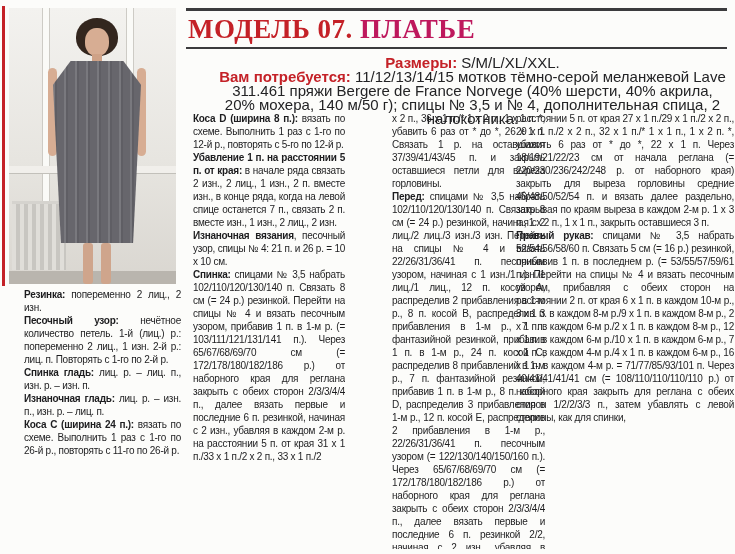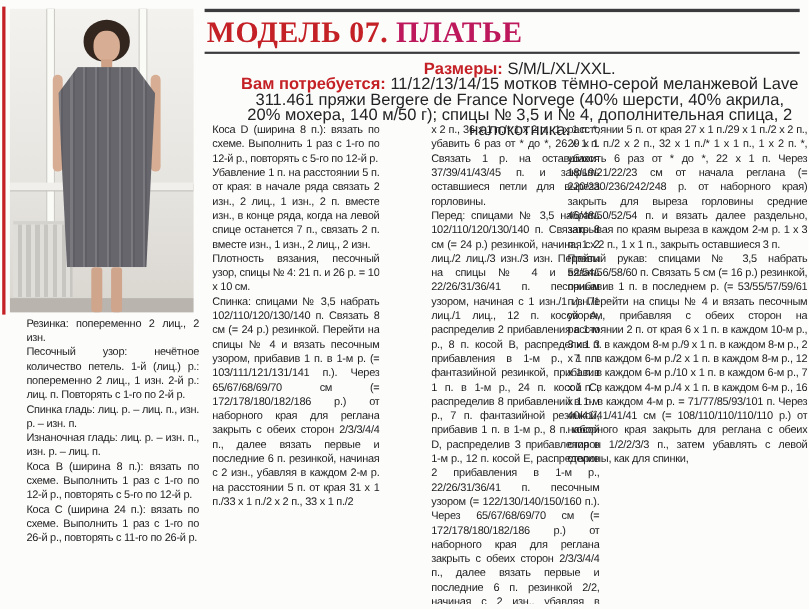--- a/index.html
+++ b/index.html
@@ -38,21 +38,21 @@
          font-size:27px;letter-spacing:.5px;white-space:nowrap;}
   .title .model{color:var(--accent,#c42127);}
   .title .item{color:#be185d;}
   .rule-mid{height:2px;background:#3b3b3d;margin-bottom:7px;}
   .hline{font-size:15px;line-height:14px;color:#232325;text-align:center;padding-left:32px;}
   .lead-red{font-weight:bold;color:var(--accent,#c42127);}
   
   .col{position:absolute;overflow:hidden;text-align:justify;font-size:10px;line-height:13px;
        letter-spacing:-0.25px;color:#1d1d1f;}
   .col p{margin:0;}
-  .seg-b{font-weight:normal;}
+  .seg-b{font-weight:bold;}
   .seg-u{}
   .col-left{left:24px;top:288px;width:157px;height:261px;}
   .col-2{left:193px;top:112px;width:152px;height:437px;}
   .col-3{left:352px;top:112px;width:153px;height:437px;margin-left:40px;}
   .col-4{left:516px;top:112px;width:218px;height:437px;}
 </style>
 </head>
 <body>
 
 <div class="page">
@@ -89,27 +89,26 @@
     <div class="hline">
       <span class="lead-red">Вам потребуется:</span><span> 11/12/13/14/15 мотков тёмно-серой меланжевой Lave 311.461 пряжи Bergere de France Norvege (40% шерсти, 40% акрила, 20% мохера, 140 м/50 г); спицы № 3,5 и № 4, дополнительная спица, 2 налокотника.</span>
     </div>
   </div>
 
   <div class="col col-left">
       <p><span class="seg-b">Резинка:</span><span class="seg-t"> попеременно 2 лиц., 2 изн.</span></p>
       <p><span class="seg-b">Песочный узор:</span><span class="seg-t"> нечётное количество петель. </span><span class="seg-u">1-й (лиц.) р.:</span><span class="seg-t"> попеременно 2 лиц., 1 изн. </span><span class="seg-u">2-й р.:</span><span class="seg-t"> лиц. п. Повторять с 1-го по 2-й р.</span></p>
       <p><span class="seg-b">Спинка гладь:</span><span class="seg-t"> лиц. р. – лиц. п., изн. р. – изн. п.</span></p>
       <p><span class="seg-b">Изнаночная гладь:</span><span class="seg-t"> лиц. р. – изн. п., изн. р. – лиц. п.</span></p>
-      <p><span class="seg-b">Коса В (ширина 8 п.):</span><span class="seg-t"> вязать по схеме. Выполнить 1 раз с 1-го по 12-й р., повторять с 5-го по 12-й р.</span></p>
       <p><span class="seg-b">Коса С (ширина 24 п.):</span><span class="seg-t"> вязать по схеме. Выполнить 1 раз с 1-го по 26-й р., повторять с 11-го по 26-й р.</span></p>
     </div>
   <div class="col col-2">
       <p><span class="seg-b">Коса D (ширина 8 п.):</span><span class="seg-t"> вязать по схеме. Выполнить 1 раз с 1-го по 12-й р., повторять с 5-го по 12-й р.</span></p>
       <p><span class="seg-b">Убавление 1 п. на расстоянии 5 п. от края:</span><span class="seg-t"> в начале ряда связать 2 изн., 2 лиц., 1 изн., 2 п. вместе изн., в конце ряда, когда на левой спице останется 7 п., связать 2 п. вместе изн., 1 изн., 2 лиц., 2 изн.</span></p>
-      <p><span class="seg-b">Плотность вязания</span><span class="seg-t">, песочный узор, спицы № 4: 21 п. и 26 р. = 10 х 10 см.</span></p>
+      <p><span class="seg-b">Изнаночная вязания</span><span class="seg-t">, песочный узор, спицы № 4: 21 п. и 26 р. = 10 х 10 см.</span></p>
       <p><span class="seg-b">Спинка:</span><span class="seg-t"> спицами № 3,5 набрать 102/110/120/130/140 п. Связать 8 см (= 24 р.) резинкой. Перейти на спицы № 4 и вязать песочным узором, прибавив 1 п. в 1-м р. (= 103/111/121/131/141 п.). Через 65/67/68/69/70 см (= 172/178/180/182/186 р.) от наборного края для реглана закрыть с обеих сторон 2/3/3/4/4 п., далее вязать первые и последние 6 п. резинкой, начиная с 2 изн., убавляя в каждом 2-м р. на расстоянии 5 п. от края 31 х 1 п./33 х 1 п./2 х 2 п., 33 х 1 п./2</span></p>
     </div>
   <div class="col col-3">
       <p><span class="seg-t">х 2 п., 36 х 1 п./* 1 х 2 п., 1 х 1 п. *, убавить 6 раз от * до *, 26 х 1 п. Связать 1 р. на оставшихся 37/39/41/43/45 п. и закрыть оставшиеся петли для выреза горловины.</span></p>
       <p><span class="seg-b">Перед:</span><span class="seg-t"> спицами № 3,5 набрать 102/110/120/130/140 п. Связать 8 см (= 24 р.) резинкой, начиная с 2 лиц./2 лиц./3 изн./3 изн. Перейти на спицы № 4 и вязать 22/26/31/36/41 п. песочным узором, начиная с 1 изн./1 изн./1 лиц./1 лиц., 12 п. косой А, распределив 2 прибавления в 1-м р., 8 п. косой В, распределив 3 прибавления в 1-м р., 7 п. фантазийной резинкой, прибавив 1 п. в 1-м р., 24 п. косой С, распределив 8 прибавлений в 1-м р., 7 п. фантазийной резинкой, прибавив 1 п. в 1-м р., 8 п. косой D, распределив 3 прибавления в 1-м р., 12 п. косой Е, распределив 2 прибавления в 1-м р., 22/26/31/36/41 п. песочным узором (= 122/130/140/150/160 п.). Через 65/67/68/69/70 см (= 172/178/180/182/186 р.) от наборного края для реглана закрыть с обеих сторон 2/3/3/4/4 п., далее вязать первые и последние 6 п. резинкой 2/2, начиная с 2 изн., убавляя в каждом 2-м р. на</span></p>
     </div>
   <div class="col col-4">
       <p><span class="seg-t">расстоянии 5 п. от края 27 х 1 п./29 х 1 п./2 х 2 п., 29 х 1 п./2 х 2 п., 32 х 1 п./* 1 х 1 п., 1 х 2 п. *, убавить 6 раз от * до *, 22 х 1 п. Через 18/19/21/22/23 см от начала реглана (= 220/230/236/242/248 р. от наборного края) закрыть для выреза горловины средние 46/48/50/52/54 п. и вязать далее раздельно, закрывая по краям выреза в каждом 2-м р. 1 х 3 п., 1 х 2 п., 1 х 1 п., закрыть оставшиеся 3 п.</span></p>
       <p><span class="seg-b">Правый рукав:</span><span class="seg-t"> спицами № 3,5 набрать 52/54/56/58/60 п. Связать 5 см (= 16 р.) резинкой, прибавив 1 п. в последнем р. (= 53/55/57/59/61 п.). Перейти на спицы № 4 и вязать песочным узором, прибавляя с обеих сторон на расстоянии 2 п. от края 6 х 1 п. в каждом 10-м р., 3 х 1 п. в каждом 8-м р./9 х 1 п. в каждом 8-м р., 2 х 1 п. в каждом 6-м р./2 х 1 п. в каждом 8-м р., 12 х 1 п. в каждом 6-м р./10 х 1 п. в каждом 6-м р., 7 х 1 п. в каждом 4-м р./4 х 1 п. в каждом 6-м р., 16 х 1 п. в каждом 4-м р. = 71/77/85/93/101 п. Через 40/41/41/41/41 см (= 108/110/110/110/110 р.) от наборного края закрыть для реглана с обеих сторон 1/2/2/3/3 п., затем убавлять с левой стороны, как для спинки,</span></p>
     </div>

